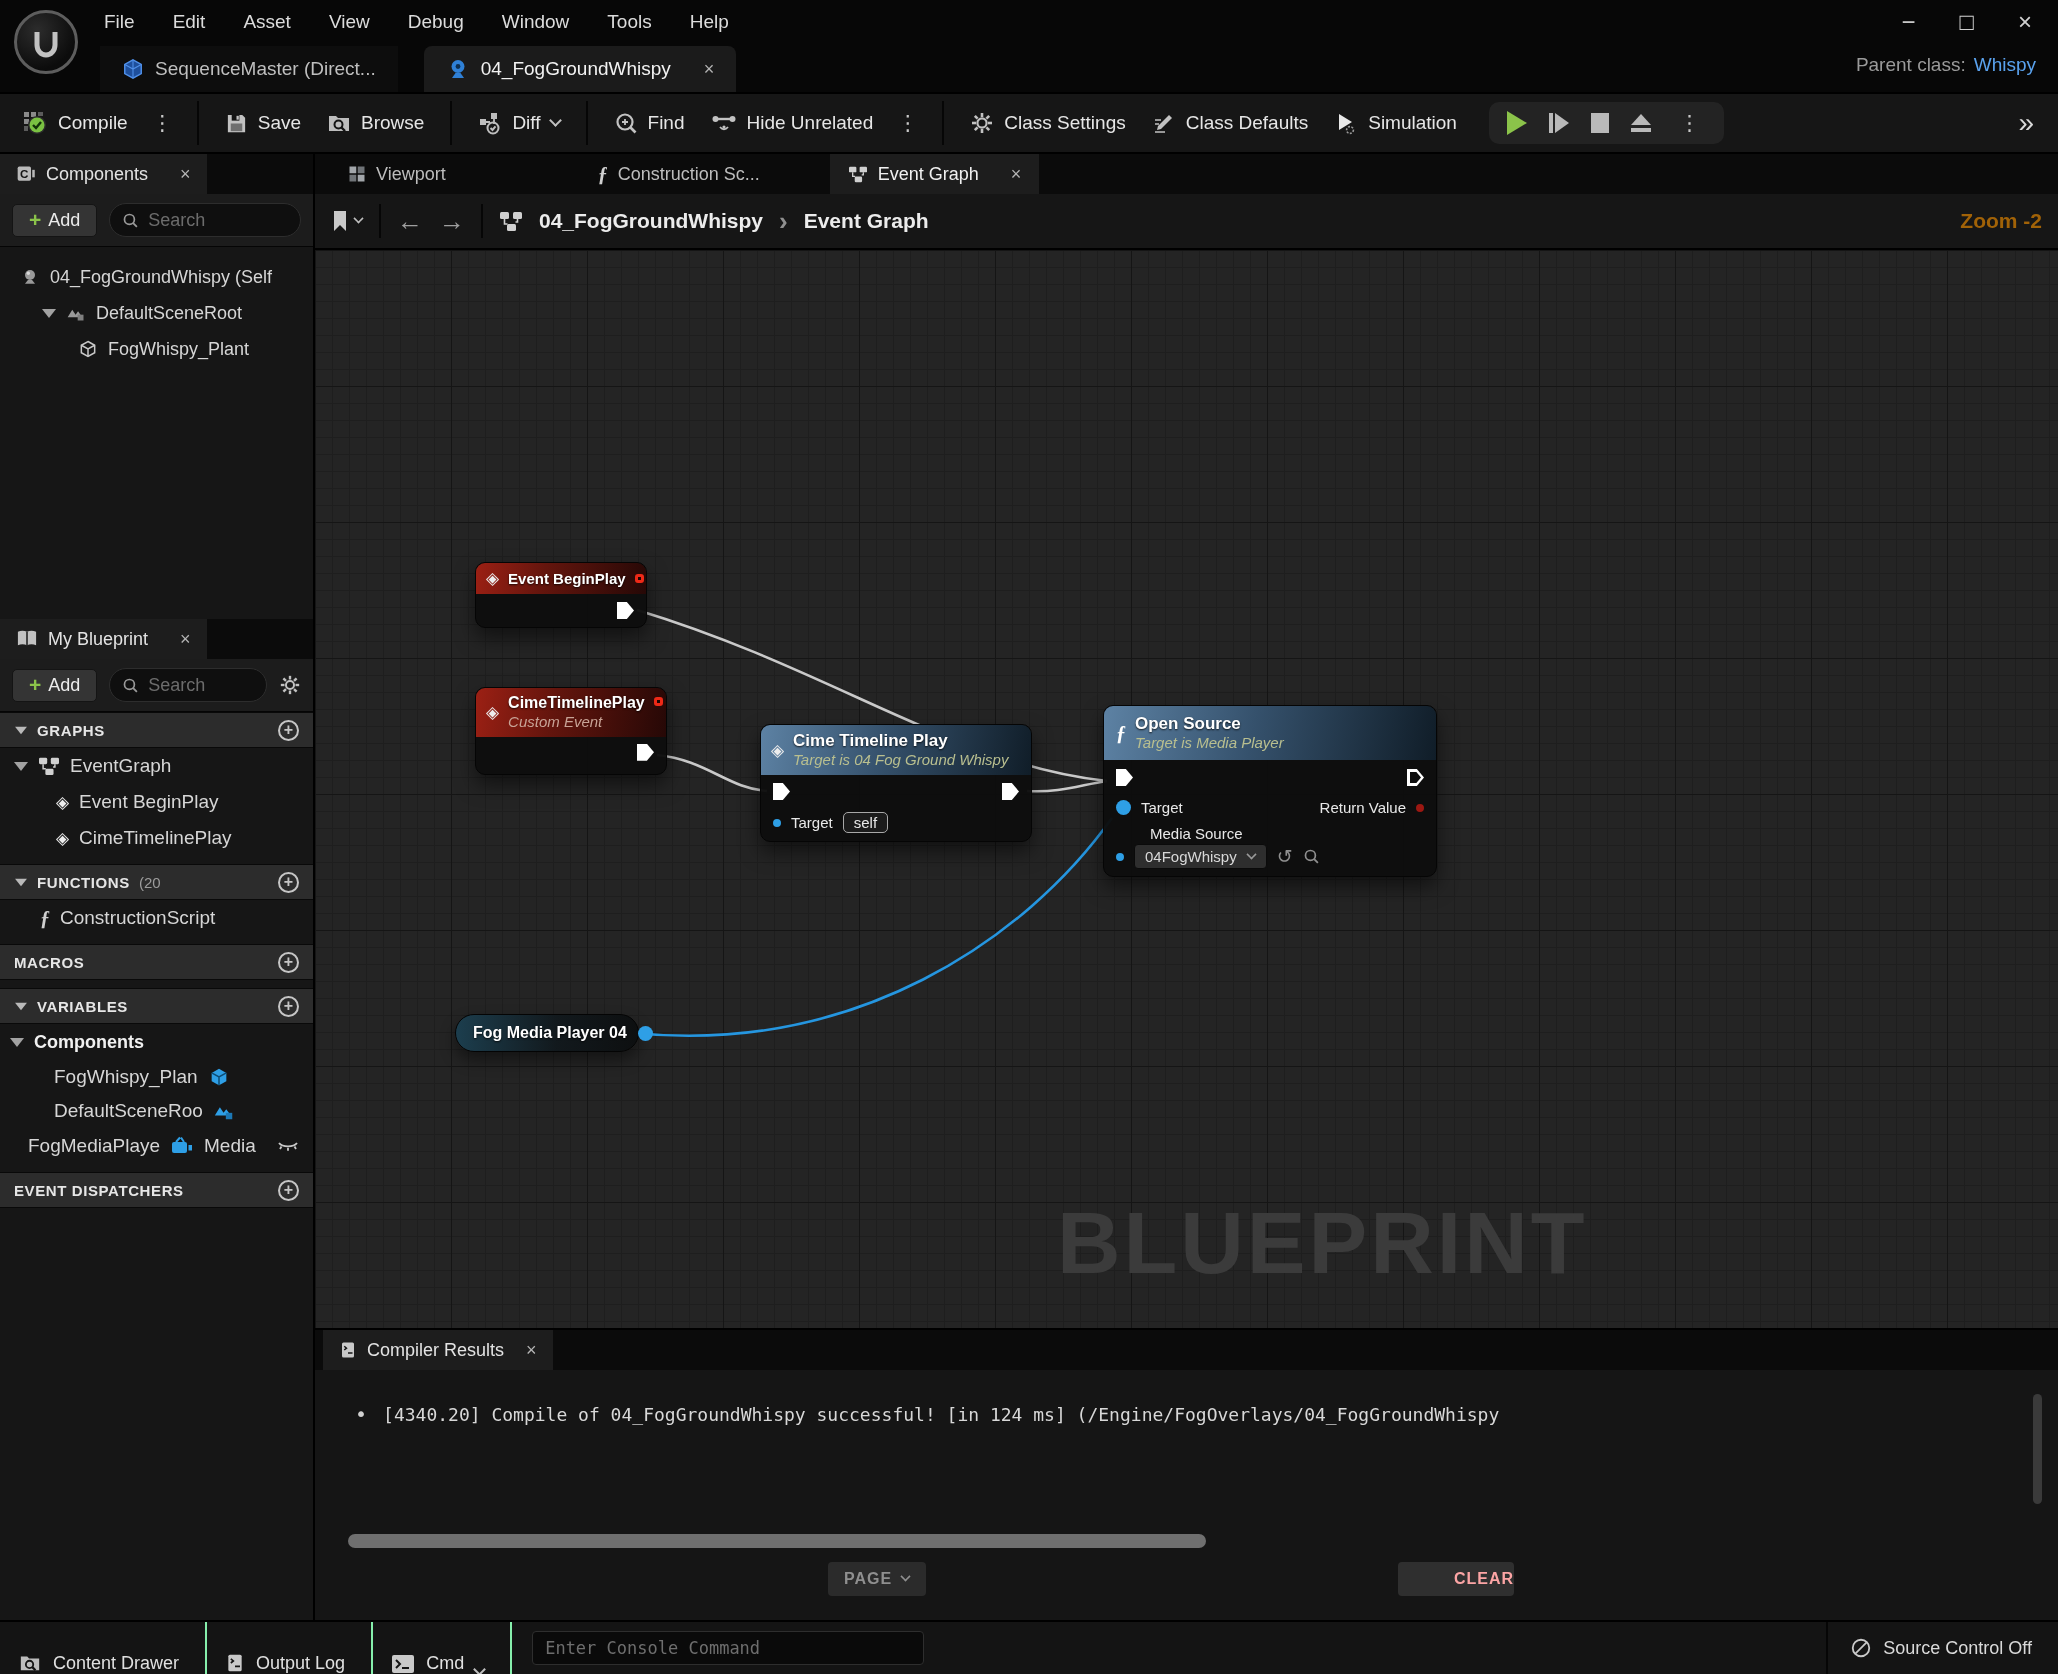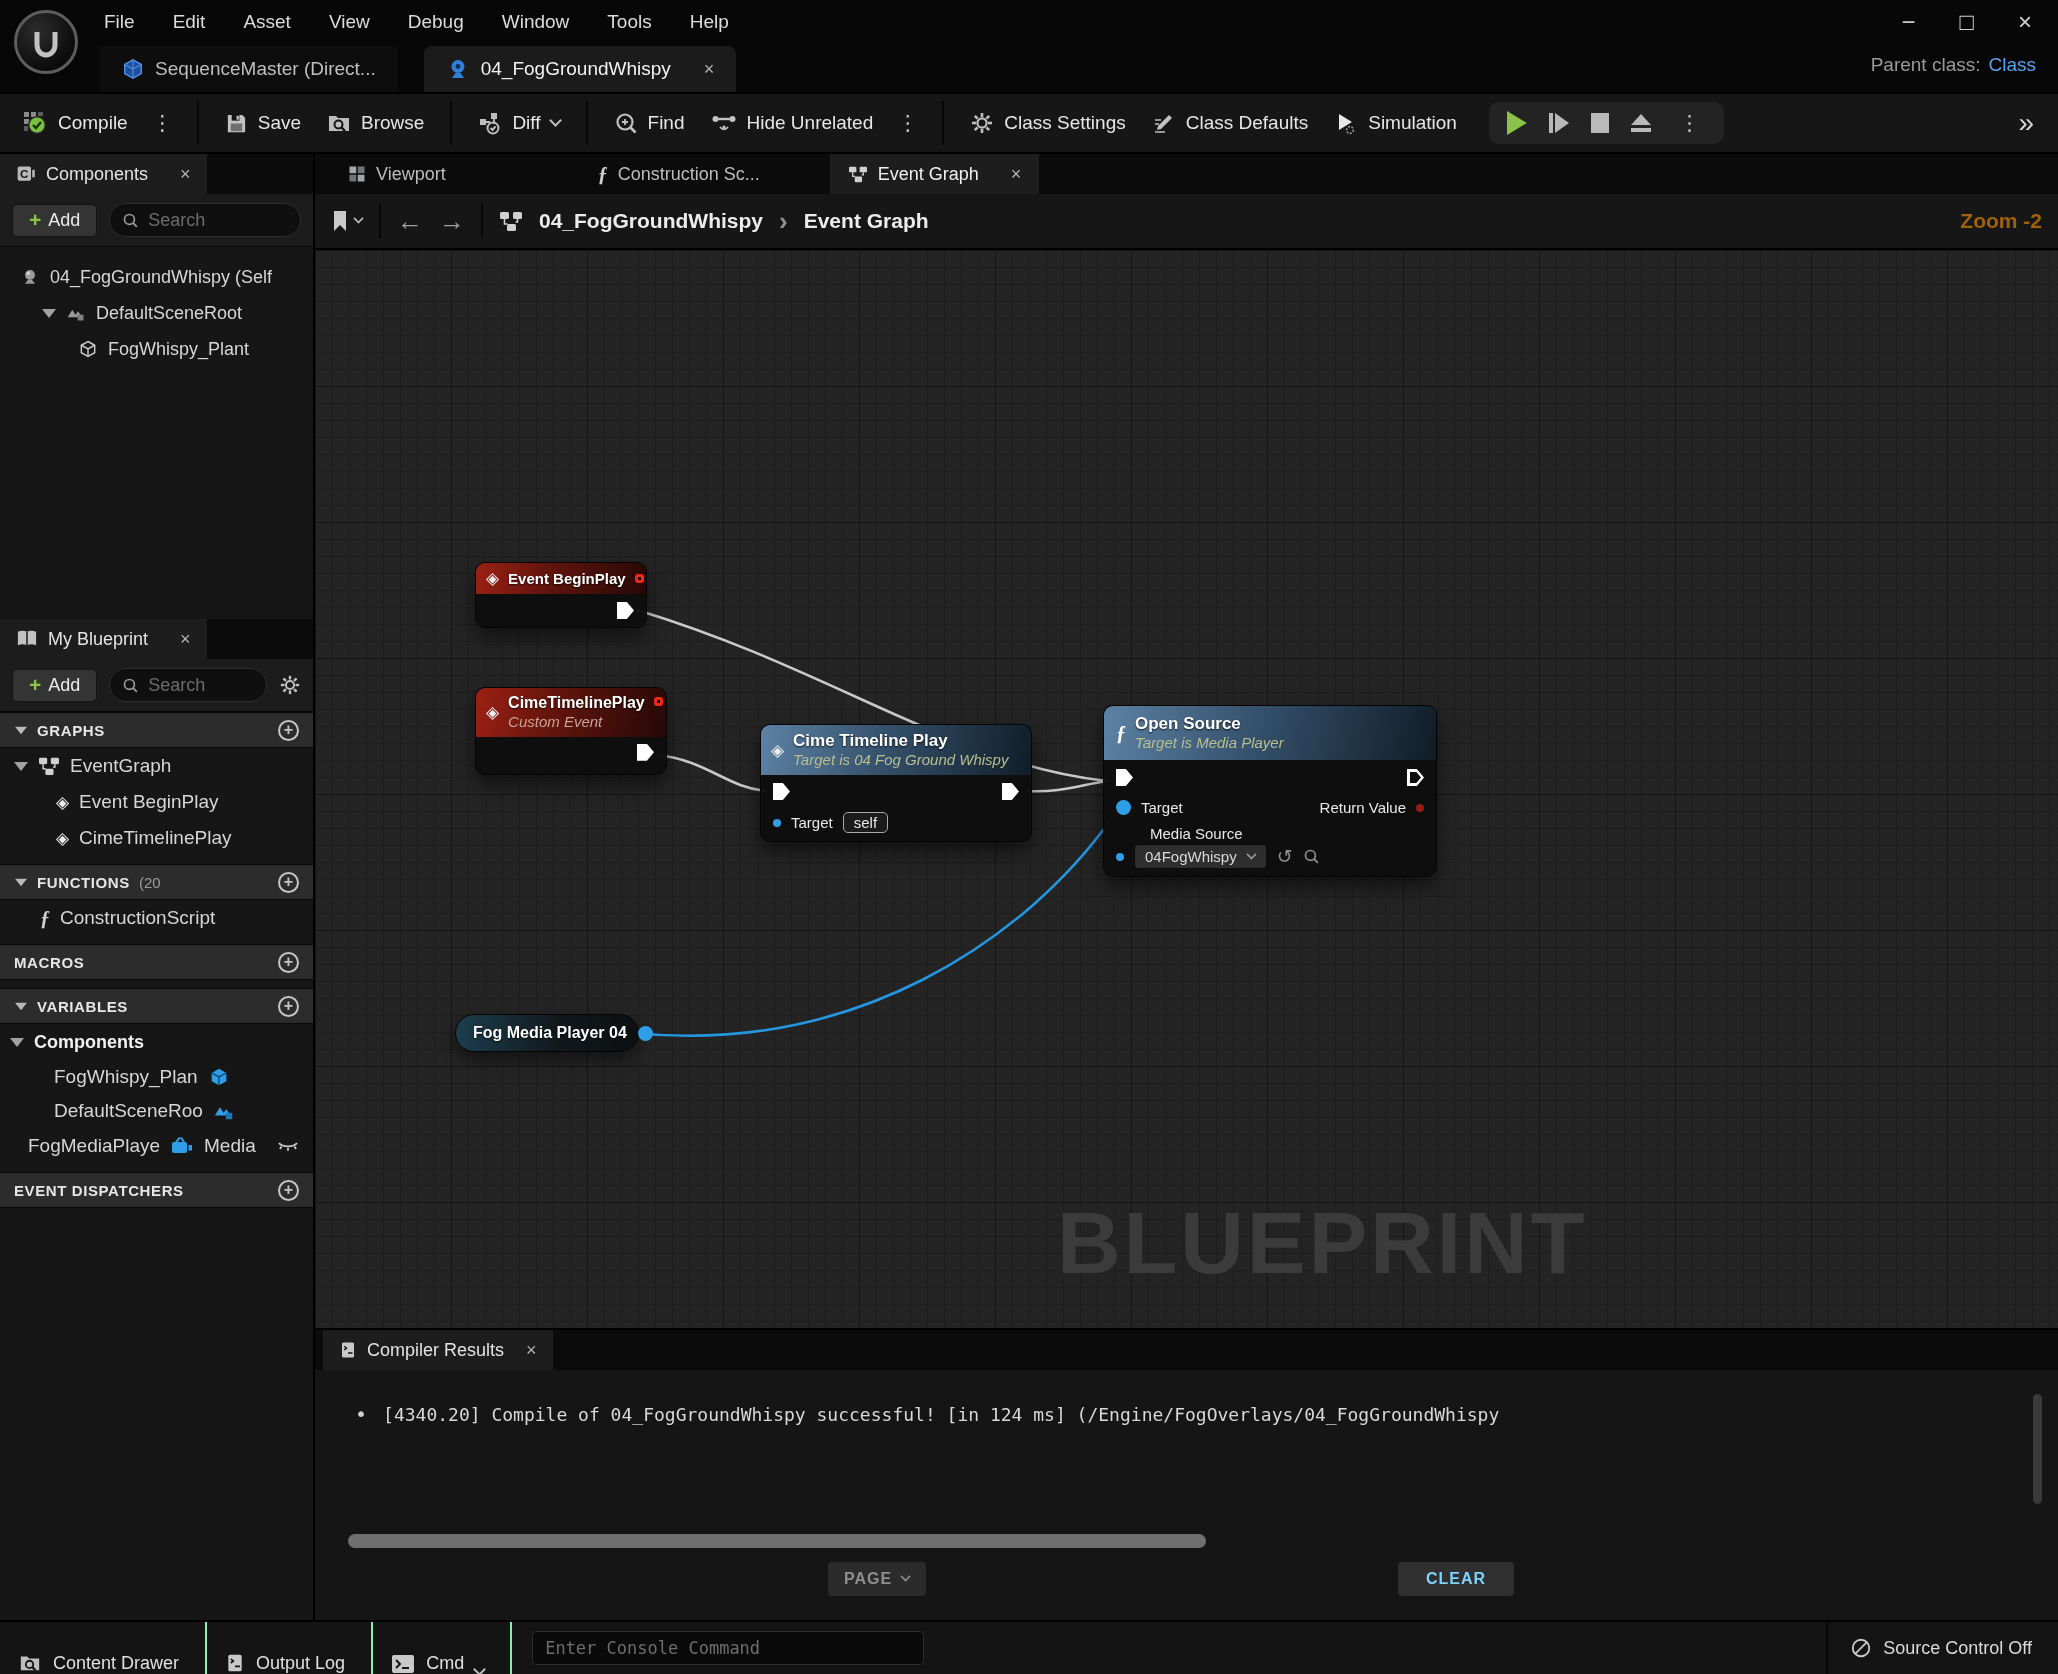--- a/index.html
+++ b/index.html
@@ -142,22 +142,22 @@
   .comp-msg { position:absolute; left:40px; top:32px; display:flex; gap:16px; align-items:baseline;
               font-family:"DejaVu Sans Mono", monospace; font-size:18px; color:#d8d8d8; white-space:nowrap;
               max-width:1160px; overflow:hidden; }
   .bullet::before { content:"•"; font-size:20px; color:#d0d0d0; }
   .v-scroll { position:absolute; right:16px; top:24px; width:9px; height:110px; background:#3a3a3a; border-radius:5px; }
   .h-scroll { position:absolute; left:33px; top:164px; width:858px; height:14px; background:#6f6f6f; border-radius:7px; }
   .page-btn { position:absolute; left:513px; top:192px; width:98px; height:34px; background:#2b2b2b; border-radius:4px;
               display:flex; align-items:center; justify-content:center; gap:9px; font-size:16px; font-weight:700;
               letter-spacing:1px; color:#8f8f8f; }
   .clear-btn { position:absolute; left:1083px; top:192px; width:116px; height:34px; background:#2f2f2f; border-radius:4px;
-               display:flex; align-items:center; justify-content:center; font-size:16px; font-weight:700;
-               letter-spacing:1px; color:#7dd3fc; }
+               display:flex; align-items:center; justify-content:flex-end; font-size:16px; font-weight:700;
+               letter-spacing:1px; color:#fca5a5; }
 
   
   .statusbar { height:54px; flex:none; background:#141414; border-top:2px solid #000; display:flex; align-items:stretch; }
   .sb-item { display:flex; align-items:flex-end; gap:11px; padding:0 26px 0 18px; font-size:18px; color:#e0e0e0;
              border-right:2px solid #86efac; }
   .console-wrap { display:flex; align-items:center; padding:0 20px; }
   .console-wrap input { width:392px; height:34px; background:#0a0a0a; border:1px solid #2e2e2e; border-radius:4px;
                         color:#c9c9c9; padding:0 12px; font-family:"DejaVu Sans Mono", monospace; font-size:17px; outline:none; }
   .console-wrap input::placeholder { color:#6e6e6e; }
   .sb-right { margin-left:auto; display:flex; align-items:center; gap:11px; padding:0 26px 0 22px;
@@ -207,21 +207,21 @@
         <span class="x-icon"></span>
       </div>
     </div>
     <div class="win-controls">
       <span>−</span>
       <span>□</span>
       <span>×</span>
     </div>
     <div class="parent-class">
       <span>Parent class:</span>
-      <span class="pc-value">Class</span>
+      <span class="pc-value">Whispy</span>
     </div>
   </header>
 
   <div class="toolbar">
     <div class="tb-btn">
       <span>
         <svg width="26" height="26" viewBox="0 0 26 26">
             <g fill="#8a8a8a">
               <rect x="2" y="2" width="5" height="5"></rect>
               <rect x="9" y="2" width="5" height="5"></rect>

